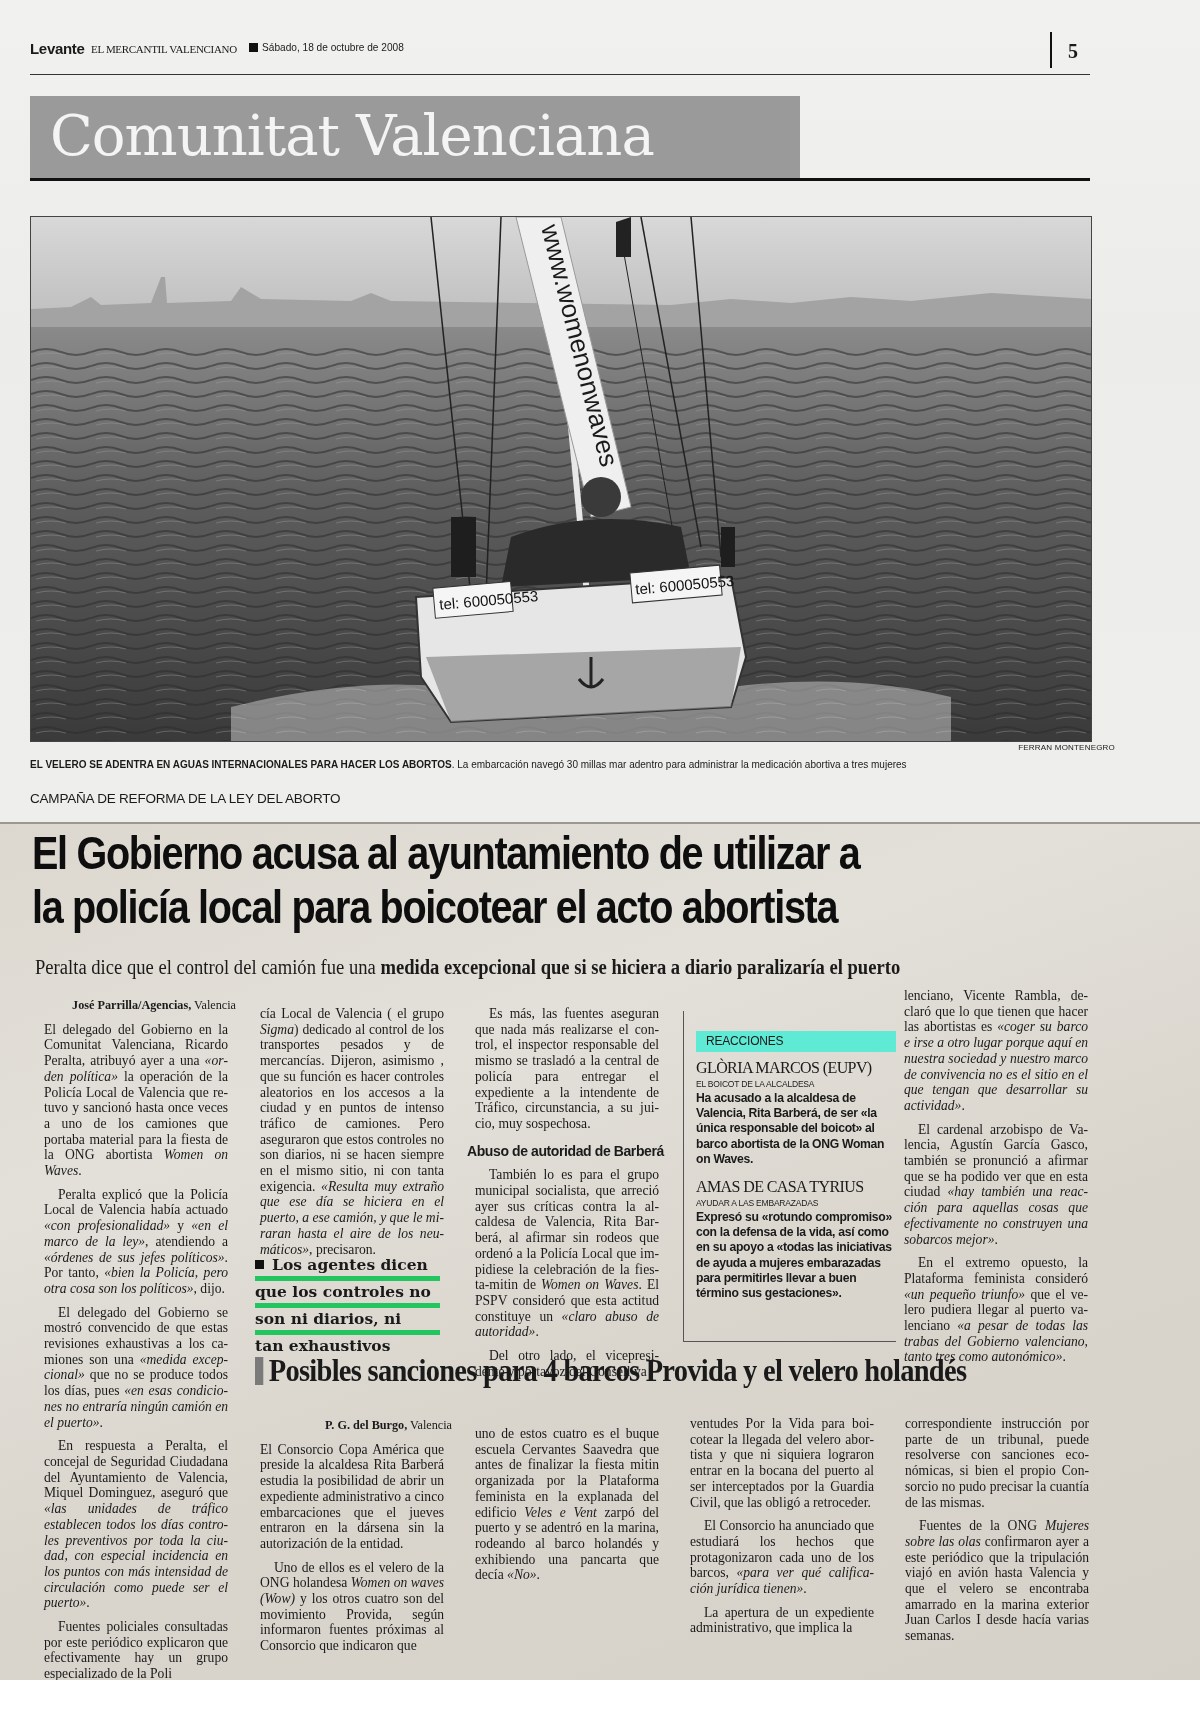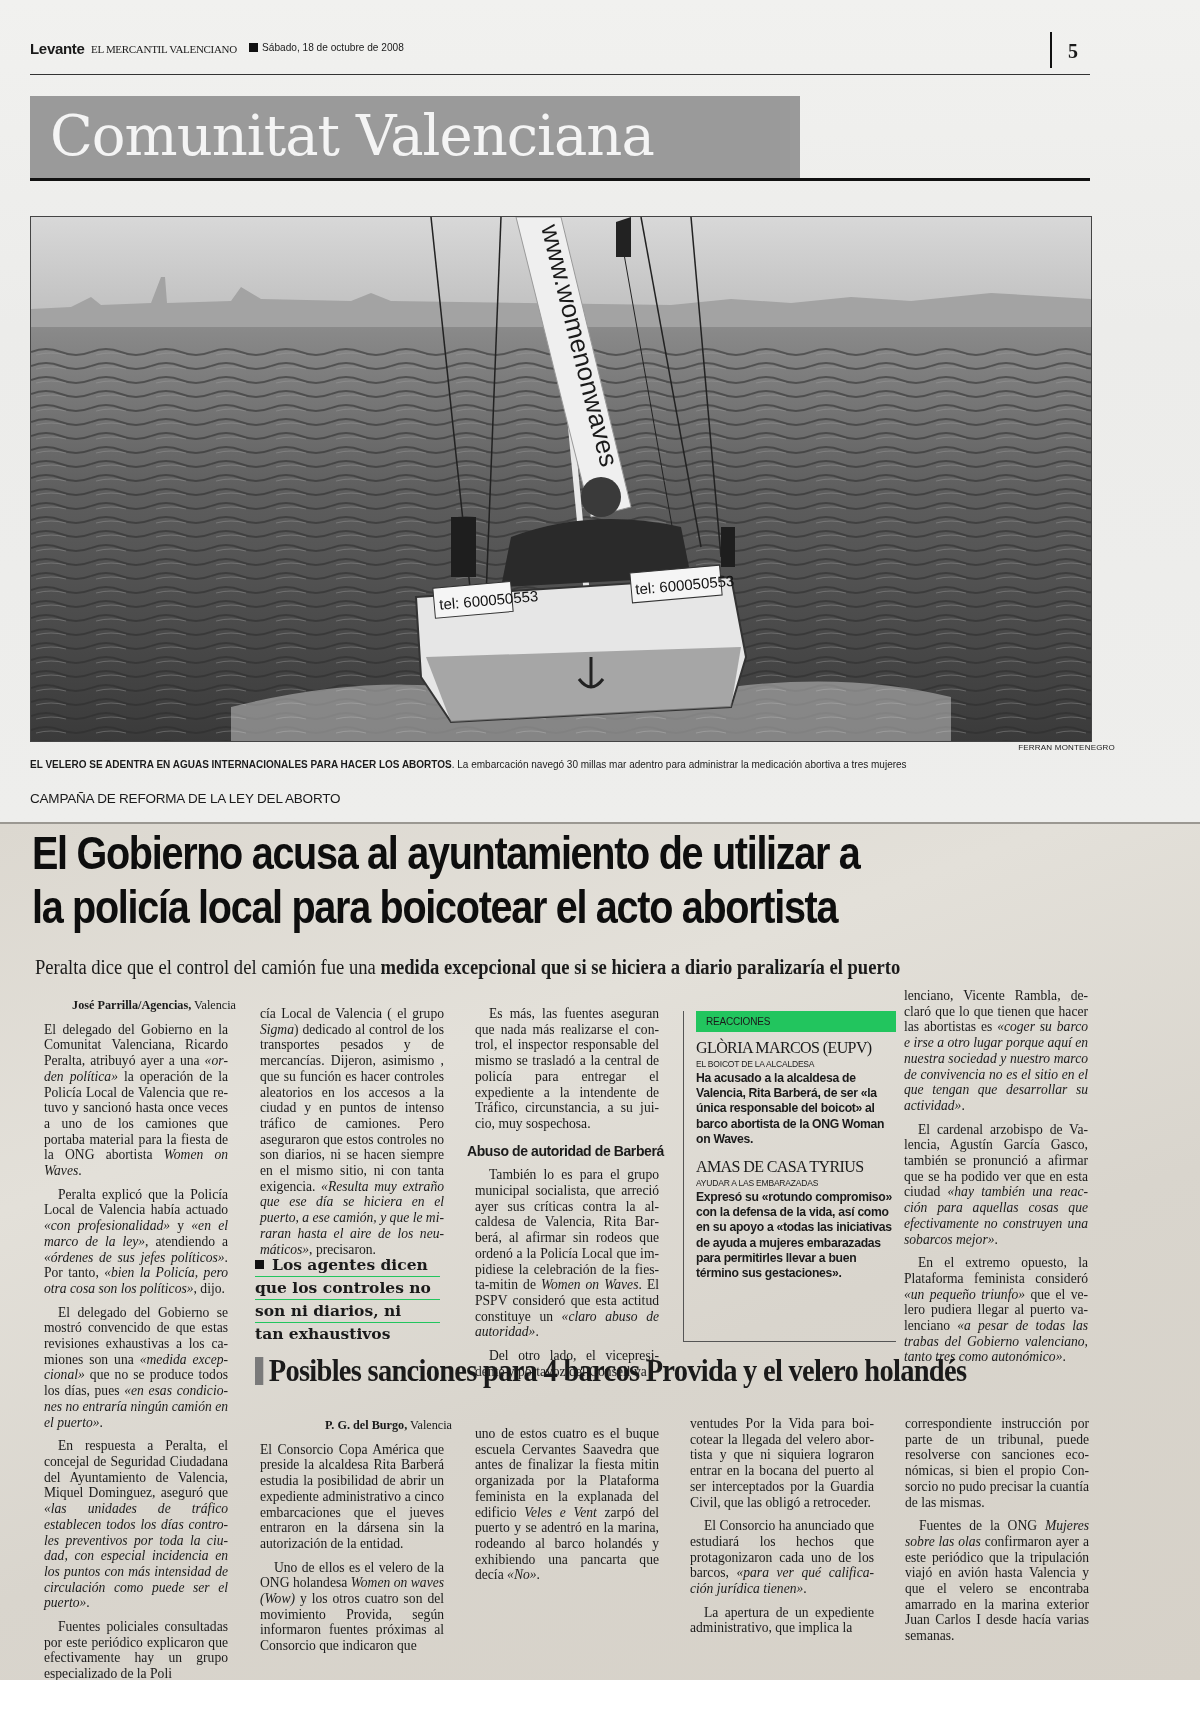--- a/index.html
+++ b/index.html
@@ -87,32 +87,32 @@
   .byline b { font-weight: bold; }
   .inter {
     font-family: "Liberation Sans", sans-serif; font-weight: bold; font-size: 14px;
     margin: 12px 0 2px 0; letter-spacing: -0.4px;
   }
 
   .pull {
     position: absolute; left: 255px; top: 1254px; width: 185px;
     font-family: "DejaVu Serif", serif; font-weight: bold; font-size: 15.5px; line-height: 22px;
   }
-  .pull div { border-bottom: 1px solid #22c55e; }
+  .pull div { border-bottom: 5px solid #22c55e; }
   .pull div:last-child { border-bottom: none; }
   .pull .sq { display: inline-block; width: 9px; height: 9px; background: #111; margin-right: 8px; vertical-align: 1px; }
 
   .sidebar {
     position: absolute; left: 683px; top: 1011px; width: 200px; height: 330px;
     border-left: 1px solid #555; border-bottom: 1px solid #555;
     padding-left: 12px;
   }
   .side-hdr {
-    background: #22c55e; height: 21px; margin-top: 0; margin-bottom: 6px;
-    font-family: "Liberation Sans", sans-serif; font-size: 10px; padding-left: 10px; line-height: 21px;
+    background: #5eead4; height: 21px; margin-top: 20px; margin-bottom: 6px;
+    font-family: "Liberation Sans", sans-serif; font-size: 12px; padding-left: 10px; line-height: 21px;
     letter-spacing: -0.2px;
   }
   .side-name { font-family: "Liberation Serif", serif; font-size: 16px; letter-spacing: -0.6px; line-height: 19px; }
   .side-tag { font-family: "Liberation Sans", sans-serif; font-size: 8.5px; letter-spacing: -0.2px; margin: 2px 0 2px 0; }
   .side-quote { font-family: "Liberation Sans", sans-serif; font-weight: bold; font-size: 12.2px; line-height: 15.2px; letter-spacing: -0.3px; margin-bottom: 10px; }
 
   .headline2 {
     position: absolute; left: 255px; top: 1353px; width: 870px;
     font-family: "Liberation Serif", serif; font-weight: bold; font-size: 31px; white-space: nowrap;
     letter-spacing: -0.8px; transform: scaleX(0.92); transform-origin: left;

